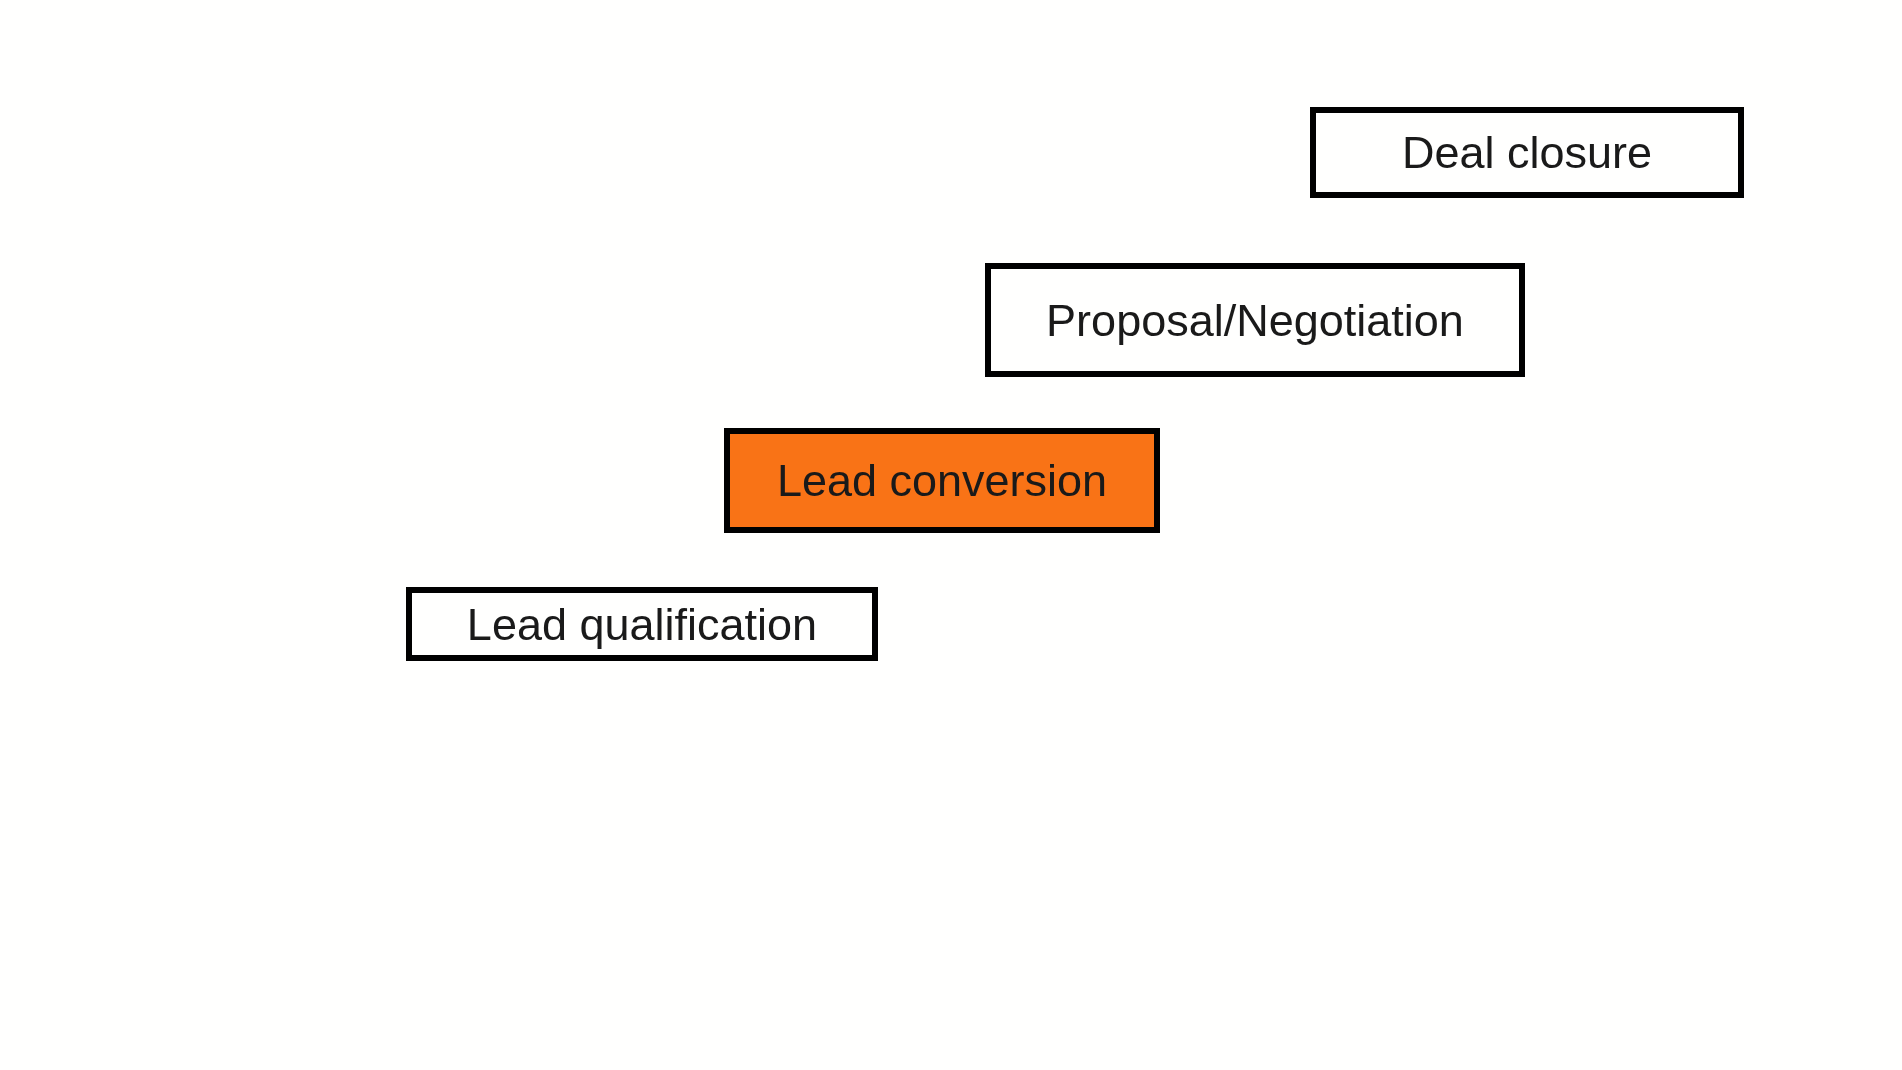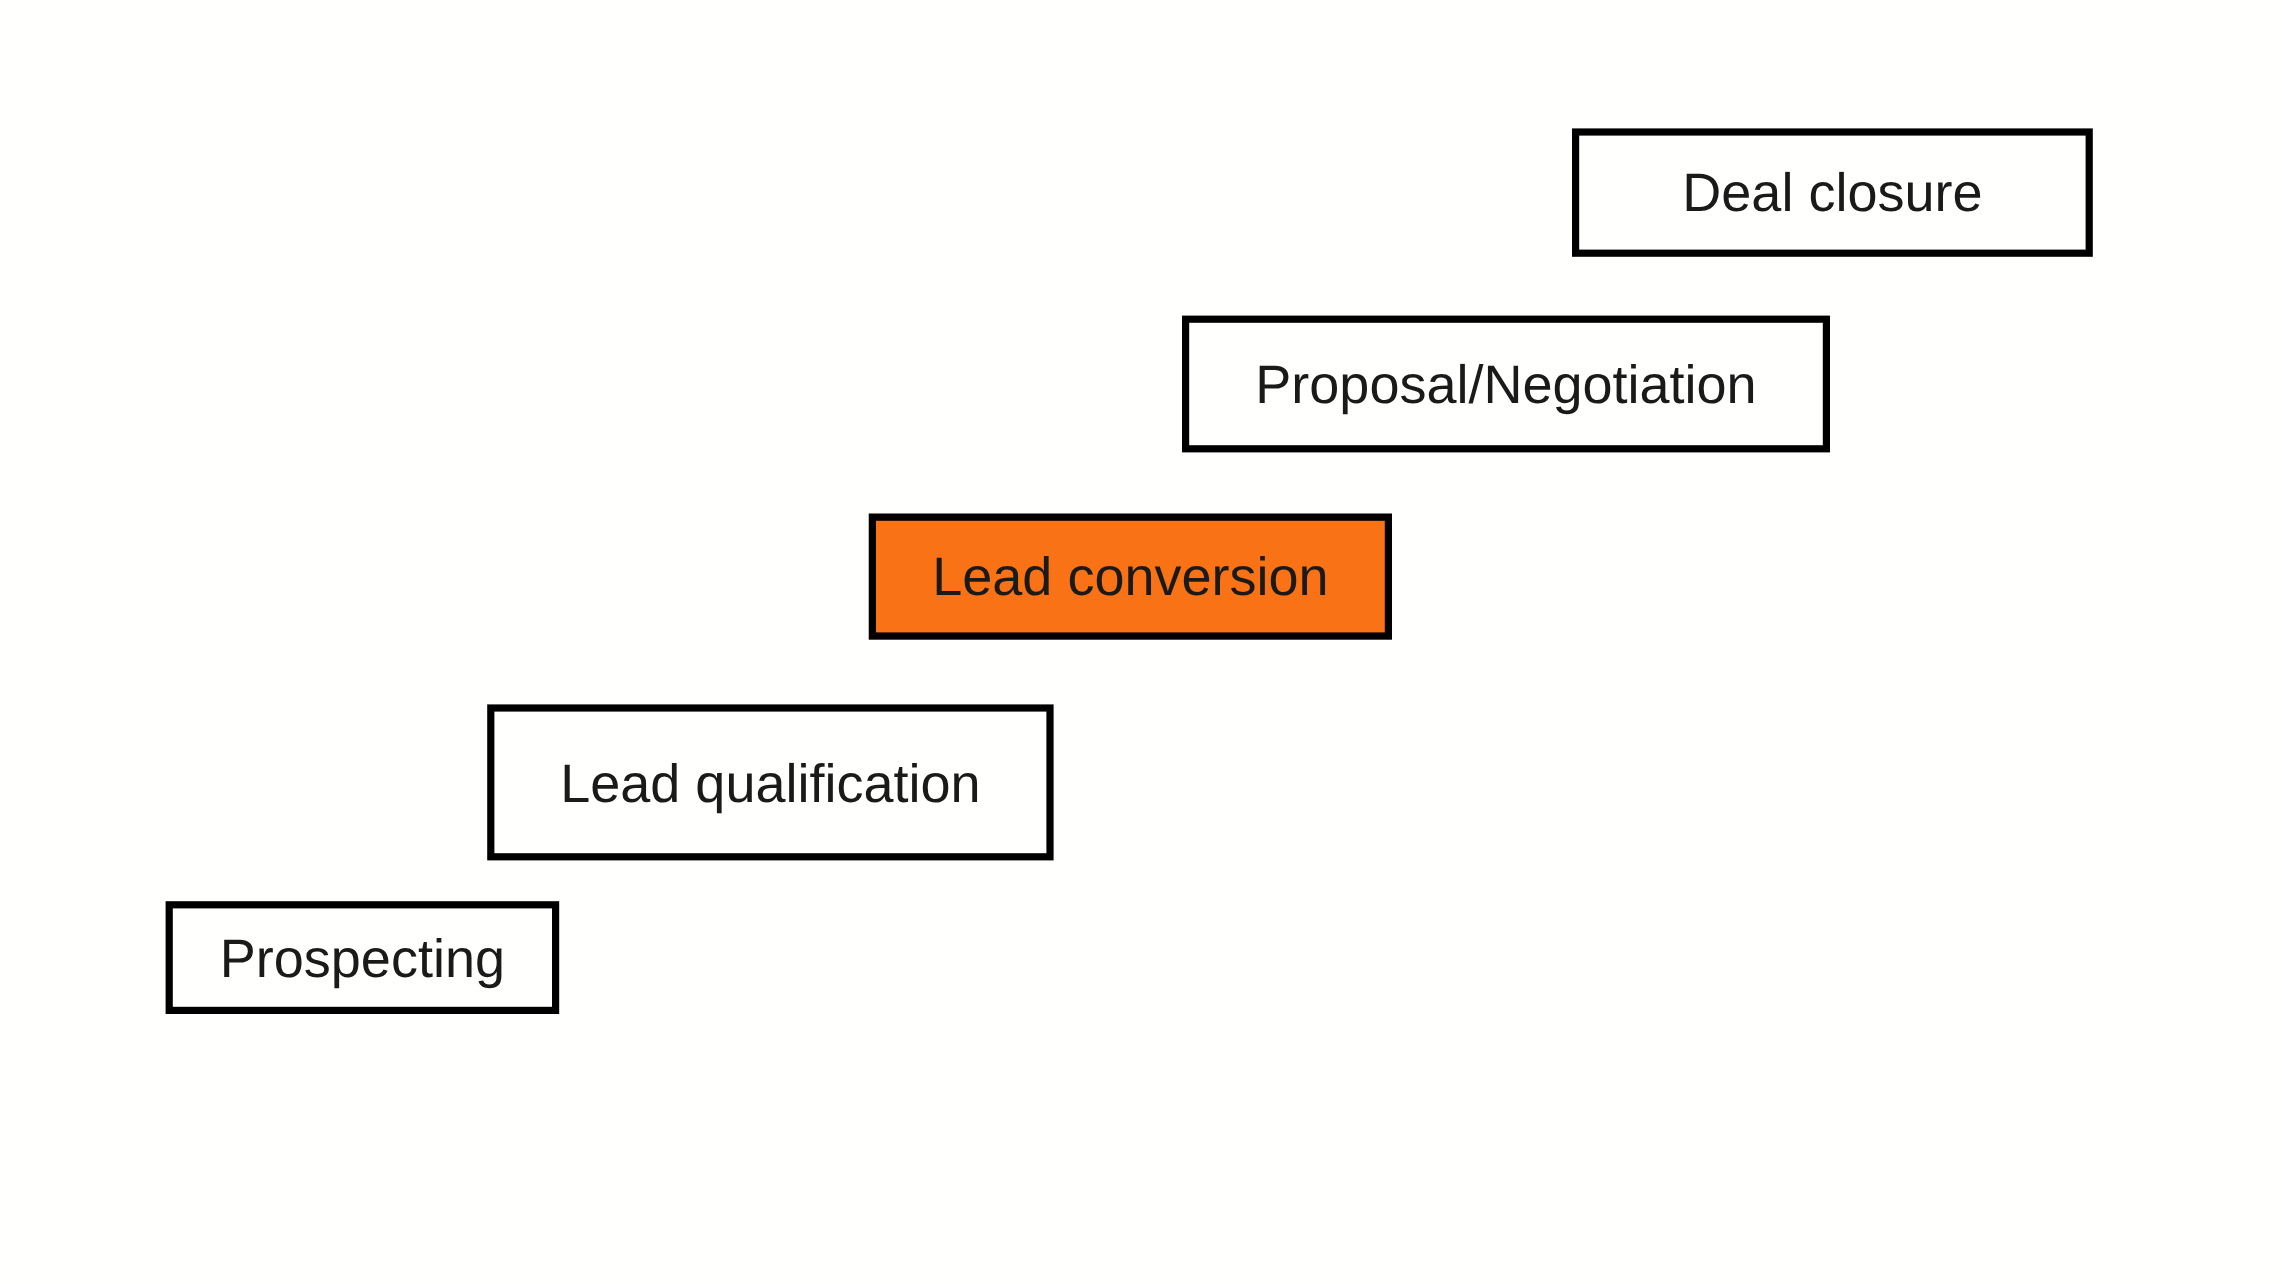--- a/index.html
+++ b/index.html
@@ -36,33 +36,30 @@
     color: #1a1a1a;
     white-space: nowrap;
     letter-spacing: 0px;
   }
 </style>
 </head>
 <body>
 
 <div id="canvas" style="width: 1902px; height: 1070px; background: rgb(255, 255, 254);">
 
-  <div class="stage-box" style="left: 1310px; top: 107px; width: 434px; height: 107px; border-color: rgb(0, 0, 0); background: rgb(255, 255, 254);">
+  <div class="stage-box" style="left: 1310px; top: 107px; width: 434px; height: 91px; border-color: rgb(0, 0, 0); background: rgb(255, 255, 254);">
     <span class="stage-label" style="color: rgb(26, 26, 26);">Deal closure</span>
   </div>
 
   <div class="stage-box" style="left: 985px; top: 263px; width: 540px; height: 114px; border-color: rgb(0, 0, 0); background: rgb(255, 255, 254);">
     <span class="stage-label" style="color: rgb(26, 26, 26);">Proposal/Negotiation</span>
   </div>
 
   <div class="stage-box" style="left: 724px; top: 428px; width: 436px; height: 105px; border-color: rgb(0, 0, 0); background: #f97316;">
     <span class="stage-label" style="color: rgb(26, 26, 26);">Lead conversion</span>
   </div>
 
-  <div class="stage-box" style="left: 406px; top: 587px; width: 472px; height: 130px; border-color: rgb(0, 0, 0); background: rgb(255, 255, 254);">
+  <div class="stage-box" style="left: 406px; top: 587px; width: 472px; height: 74px; border-color: rgb(0, 0, 0); background: rgb(255, 255, 254);">
     <span class="stage-label" style="color: rgb(26, 26, 26);">Lead qualification</span>
   </div>
 
-  <div class="stage-box" style="left: 138px; top: 751px; width: 328px; height: 94px; border-color: rgb(0, 0, 0); background: rgb(255, 255, 254);">
-    <span class="stage-label" style="color: rgb(26, 26, 26);">Prospecting</span>
-  </div>
 
 </div>
 
 </body></html>

